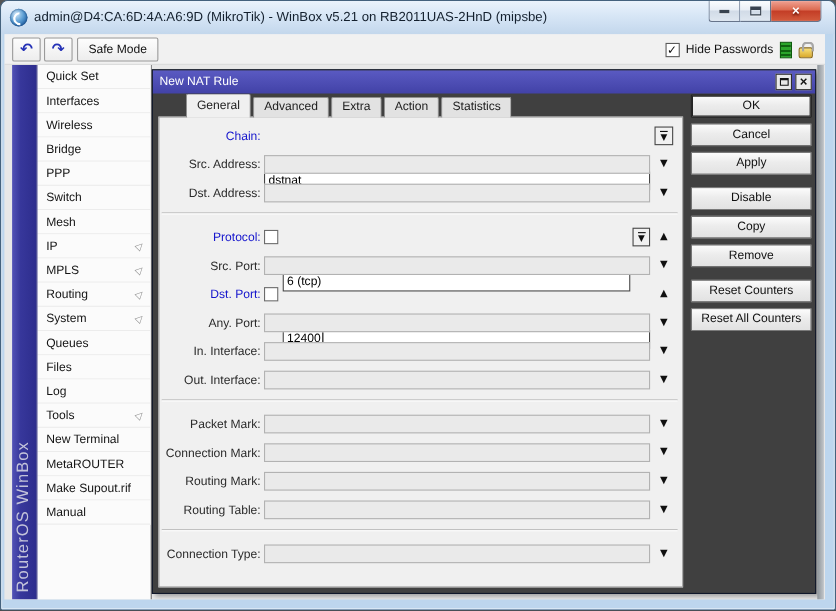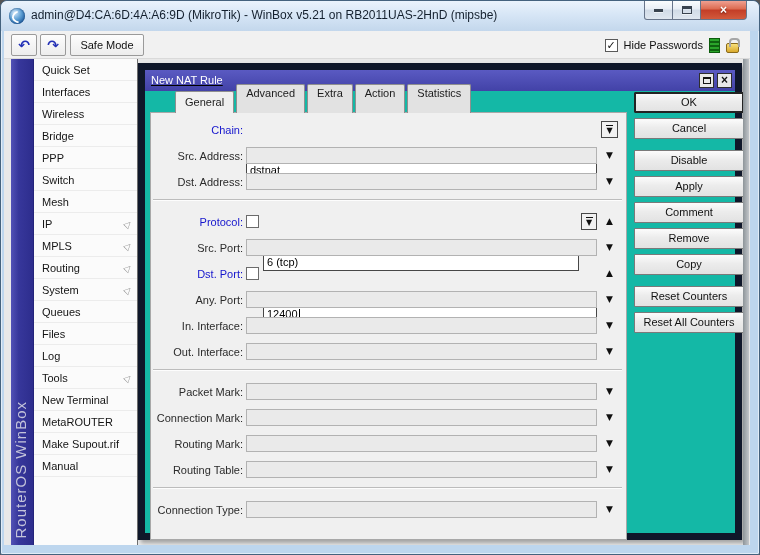--- a/index.html
+++ b/index.html
@@ -65,32 +65,32 @@
   .brand { position:absolute; bottom:6px; left:1px; writing-mode:vertical-rl; transform:rotate(180deg);
            font-size:15px; color:#c3c3da; letter-spacing:1px; white-space:nowrap; }
   .menu { flex:1; }
   .sb-item { height:22px; border-bottom:1px solid #ececec; display:flex; align-items:center;
              padding:0 6px 0 8px; color:#141414; background:#fbfbfb; }
   .sb-label { flex:1; white-space:nowrap; }
   .sb-arrow { display:block; font-size:9px; color:#8f8f8f; transform:rotate(-45deg);
               font-family:"DejaVu Sans",sans-serif; }
 
   
-  .dialog { position:absolute; left:134px; top:4px; width:604px; height:477px; background:#14b8a6;
-            border:7px solid #0f172a; box-shadow:3px 3px 4px rgba(0,0,0,.3);text-decoration:underline; }
+  .dialog { position:absolute; left:134px; top:4px; width:604px; height:477px; background:#404040;
+            border:1px solid #0f172a; box-shadow:3px 3px 4px rgba(0,0,0,.3); }
   .dlg-title { height:21px; background:linear-gradient(#5a5ac2,#4242a7); color:#fff;
                line-height:21px; padding-left:6px; }
   .dlg-ctls { position:absolute; top:3px; right:3px; display:flex; }
   .dctl { width:15px; height:15px; border:1px solid #2e2e2e; background:#e9e9e9; margin-left:3px;
           display:flex; align-items:center; justify-content:center; }
   .gdmax { width:8px; height:7px; border:1px solid #141414; border-top-width:2px; }
   .gdclose { font-size:12px; font-weight:bold; color:#141414; line-height:1; margin-top:-1px; }
 
   .tabs { position:absolute; left:5px; top:21px; height:22px; display:flex; align-items:flex-end; z-index:2;padding-left:25px; }
-  .tab { height:29px; line-height:17px; padding:0 9px; border:1px solid #8f8f8f; border-bottom:none;
+  .tab { height:19px; line-height:17px; padding:0 9px; border:1px solid #8f8f8f; border-bottom:none;
          background:#e2e2e2; margin-right:2px; border-radius:2px 2px 0 0; color:#1c1c1c; }
   .tab.active { height:22px; line-height:20px; background:#f0f0f0; z-index:3; }
 
   .tabpanel { position:absolute; left:5px; top:42px; width:477px; height:428px;
               border:1px solid #a8a8a8; background:#f0f0f0; padding-top:8px; }
   .frow { display:flex; align-items:center; height:17px; margin:0 8px 9px 2px; }
   .flabel { width:90px; text-align:right; margin-right:3px; color:#2b2b2b; white-space:nowrap; }
   .flabel.accent { color:#1515cd; }
   .fcb { width:13px; height:13px; border:1px solid #6b6b6b; background:#fff; margin-right:4px;
          flex:0 0 13px; }
@@ -381,25 +381,24 @@
               <div class="finput"></div>
             </div>
             <div class="ftrail">
               <div class="arr">▼</div>
             </div>
           </div>
         </div>
       <div class="btncol">
           <div class="dlgbtn default">OK</div>
           <div class="dlgbtn">Cancel</div>
+          <div class="dlgbtn">Apply</div>
           <div class="dlgbtn gap">Disable</div>
-          <div class="dlgbtn">Apply</div>
-          <div class="dlgbtn">Comment</div>
+          <div class="dlgbtn">Copy</div>
           <div class="dlgbtn">Remove</div>
-          <div class="dlgbtn">Copy</div>
           <div class="dlgbtn gap">Reset Counters</div>
           <div class="dlgbtn">Reset All Counters</div>
         </div>
     </div>
 
     <div class="vscroll"></div>
   </div>
 
 </div>
 

